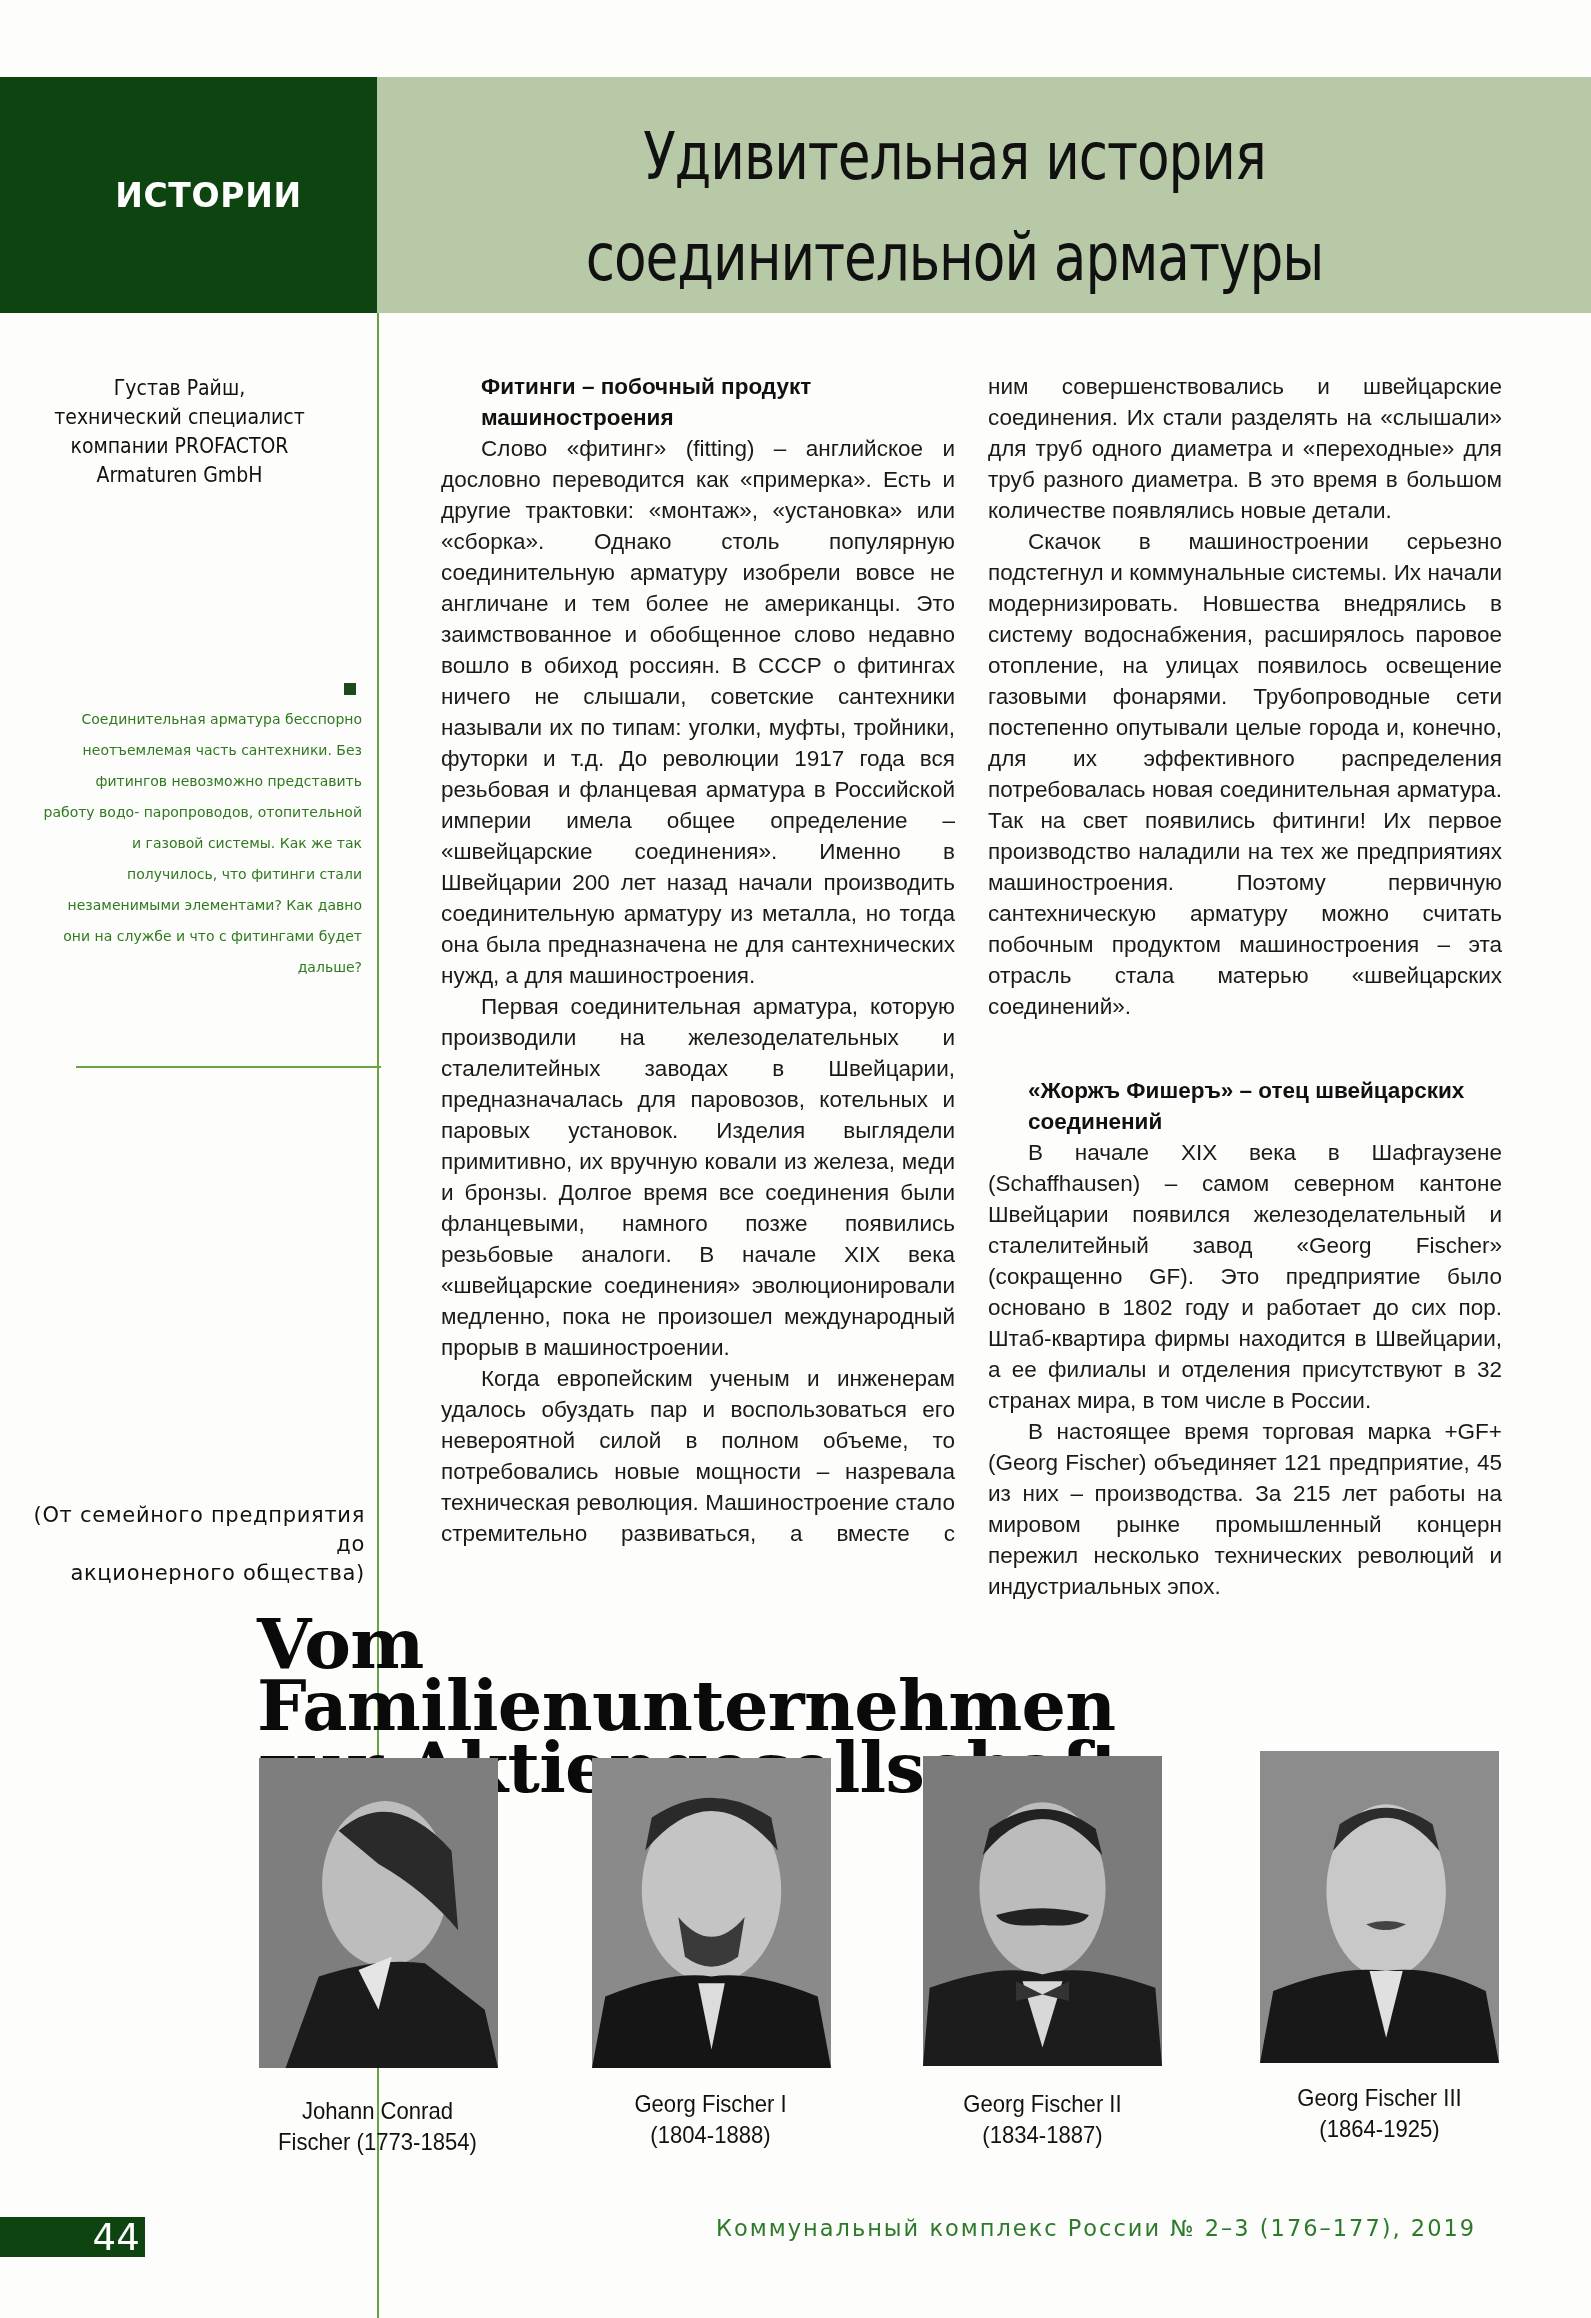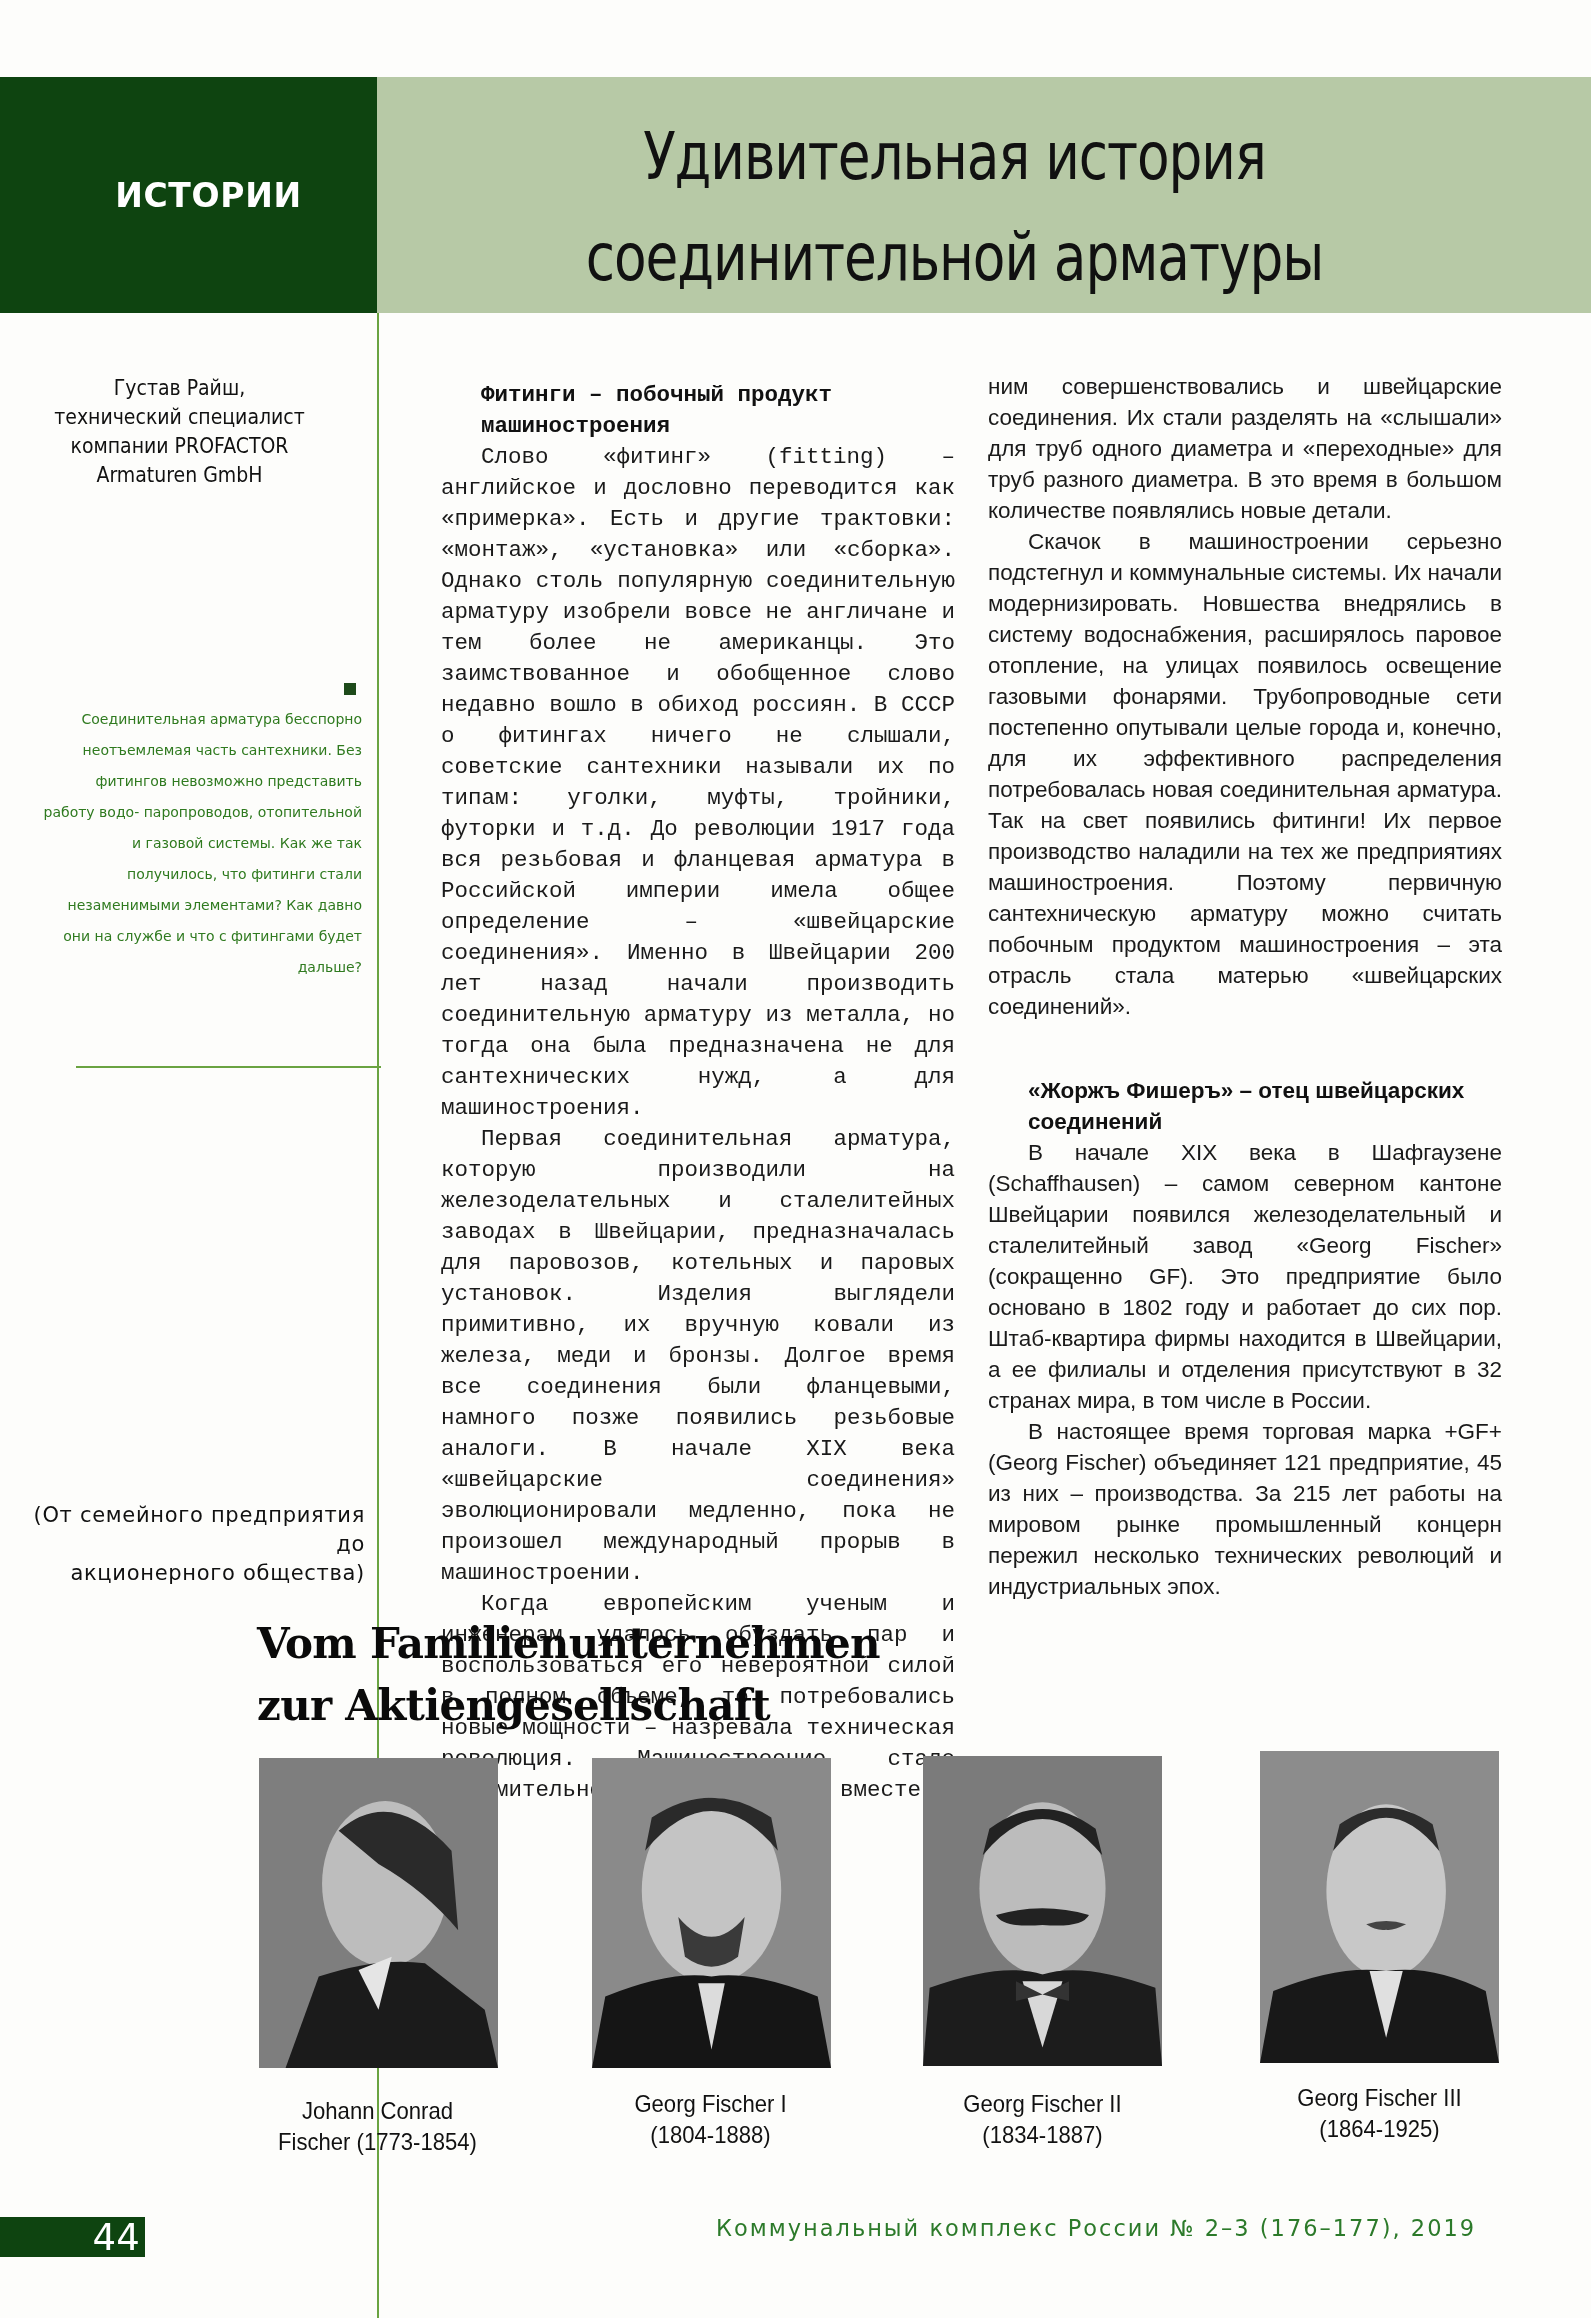--- a/index.html
+++ b/index.html
@@ -56,28 +56,28 @@
     width: 514px; font-family: "Liberation Sans", sans-serif;
     font-size: 22.5px; line-height: 31px; color: #1a1a1a;
   }
   .col p { margin: 0; text-align: justify; text-indent: 40px; }
   .col p.noindent { text-indent: 0; }
   .col h3 {
     margin: 0; font-size: 22.5px; line-height: 31px; font-weight: bold;
     padding-left: 40px; color: #111;
   }
   .col .gap { height: 53px; }
-  #col1 { left: 441px; top: 380px; font-family: Liberation Mono, monospace; }
+  #col1 { left: 441px; top: 371px; }
   #col2 { left: 988px; top: 371px; }
 
   
   #de-heading {
     left: 257px; top: 1613px; width: 995px;
     font-family: "DejaVu Serif", serif; font-weight: bold;
-    font-size: 42px; line-height: 62px; color: #0a0a0a; letter-spacing: -0.7px;
+    font-size: 70px; line-height: 62px; color: #0a0a0a; letter-spacing: -0.7px;
   }
 
   
   .portrait {
     top: 1758px; width: 239px; height: 310px; overflow: hidden;
     background: linear-gradient(180deg, #8d8d8d 0%, #6f6f6f 100%);
   }
   .portrait svg { width: 100%; height: 100%; display: block; }
   #portrait-1 { left: 259px; }
   #portrait-2 { left: 592px; }

